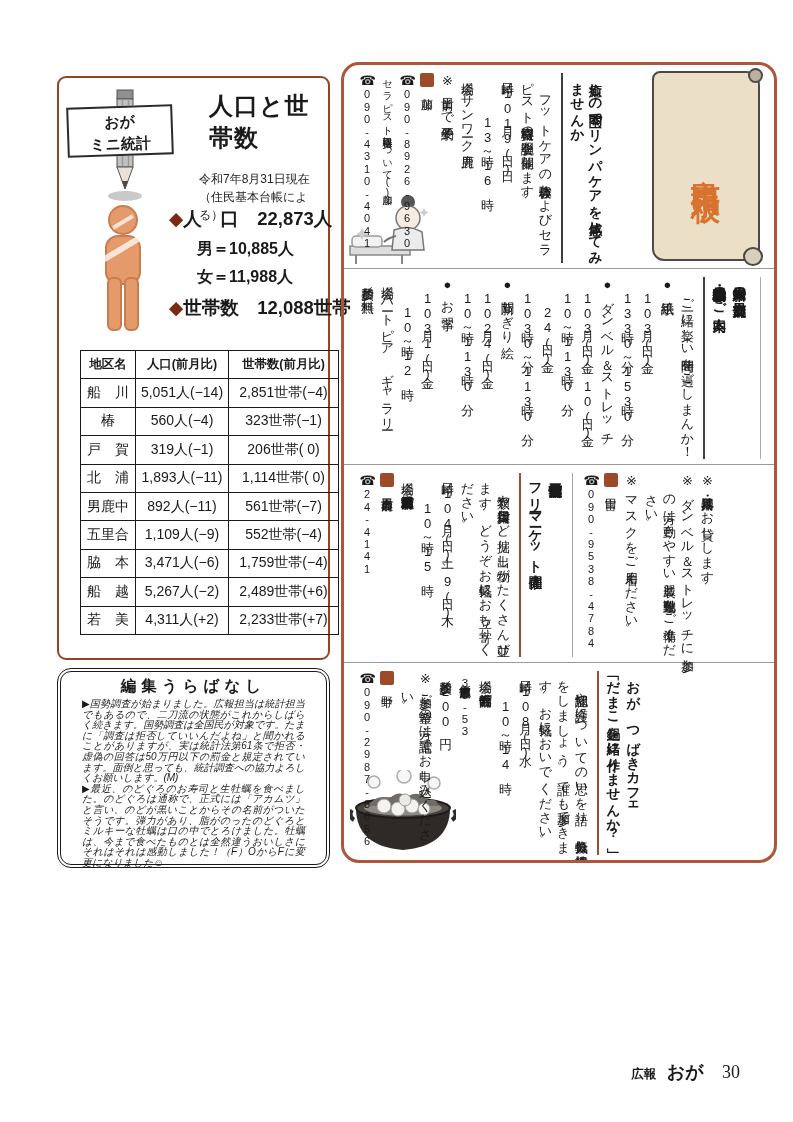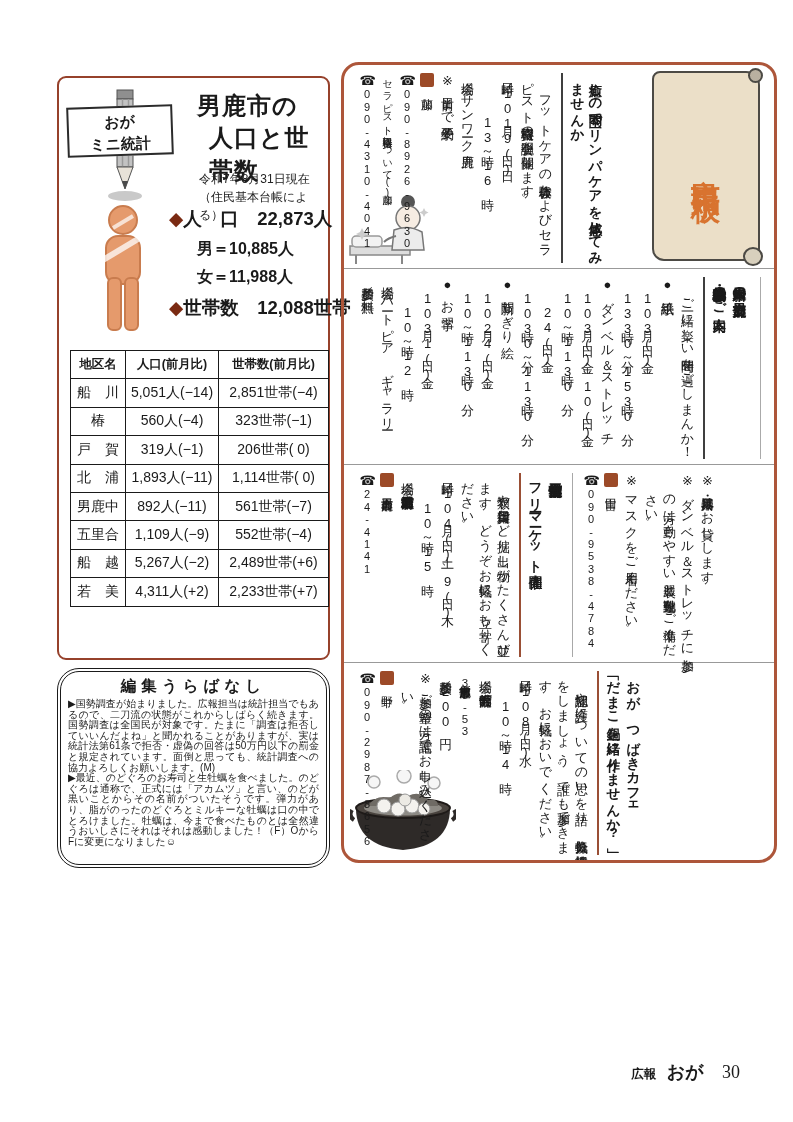--- a/index.html
+++ b/index.html
@@ -19,30 +19,30 @@
   .stats-title{position:absolute;left:138px;top:12px;font-size:24px;font-weight:bold;letter-spacing:1px;line-height:1.35;}
   .stats-title .t2{padding-left:12px;}
   .stats-date{position:absolute;left:140px;top:92px;font-size:12px;line-height:1.5;color:#222;}
   .stats-main{position:absolute;left:18px;top:124px;right:4px;height:140px;display:flex;}
   .person-svg{flex:0 0 92px;}
   .stats-nums{flex:1;padding-top:4px;}
   .nline{white-space:nowrap;}
   .nline.big{font-size:18.5px;font-weight:bold;margin-bottom:8px;}
   .nline.sub{font-size:16px;font-weight:700;padding-left:28px;margin-bottom:7px;}
   .dia{color:#7a2a12;}
-  .stats-table{position:absolute;left:11px;top:272px;width:253px;border-collapse:collapse;table-layout:fixed;}
+  .stats-table{position:absolute;left:21px;top:272px;width:253px;border-collapse:collapse;table-layout:fixed;}
   .stats-table th,.stats-table td{border:1.6px solid #1a1a1a;text-align:center;
     height:27.4px;font-size:14px;padding:0 1px;white-space:nowrap;overflow:hidden;}
   .stats-table th{font-weight:bold;font-size:12.4px;}
   .col-name{width:52px;} .col-pop{width:90px;} .col-hh{width:107px;}
   
   .editorial{position:absolute;left:57px;top:668px;width:273px;height:200px;
-    border:4px double #1a1a1a;border-radius:22px;box-sizing:border-box;padding:3px 7px;}
+    border:4px double #1a1a1a;border-radius:14px;box-sizing:border-box;padding:3px 21px;}
   .ed-title{text-align:center;font-size:15.5px;font-weight:bold;letter-spacing:5px;margin:1px 0 2px;}
-  .editorial p{margin:0;font-size:10px;line-height:10.6px;text-align:justify;}
+  .editorial p{margin:0;font-size:10px;line-height:10.6px;text-align:justify;font-style:italic;}
   
   .bulletin{position:absolute;left:341px;top:62px;width:436px;height:801px;
     border:3px solid #ad563a;border-radius:18px;box-sizing:border-box;overflow:hidden;}
   .band{position:relative;box-sizing:border-box;padding:8px 12px 5px;}
   .band1{height:203px;}
   .band2{height:196px;border-top:1px solid #999;}
   .band3{height:198px;border-top:1px solid #999;}
   .band4{height:198px;border-top:1px solid #999;}
   .vtext{writing-mode:vertical-rl;text-orientation:upright;height:100%;
     font-size:13px;line-height:18px;position:relative;z-index:2;}
@@ -97,21 +97,20 @@
       <polygon points="14,79 30,79 22,101" fill="#e8e2d8" stroke="#555" stroke-width="1"></polygon>
       <polygon points="19,93 25,93 22,101" fill="#4a4a4a"></polygon>
     </svg>
     <div class="badge-sign">
       <div>おが</div>
       <div>ミニ統計</div>
     </div>
   </div>
 
   <div class="stats-title">
-    <div>男鹿市の</div>
     <div class="t2">人口と世帯数</div>
   </div>
   <div class="stats-date">
     <div>令和7年8月31日現在</div>
     <div>（住民基本台帳による）</div>
   </div>
 
   <div class="stats-main">
     <svg class="person-svg" width="92" height="138" viewBox="0 0 92 138">
       <circle cx="46" cy="18" r="14" fill="#e59a6c" stroke="#c97c4e" stroke-width="2"></circle>
@@ -164,20 +163,25 @@
         </tr>
         <tr>
           <td>男鹿中</td>
           <td>892人(−11)</td>
           <td>561世帯(−7)</td>
         </tr>
         <tr>
           <td>五里合</td>
           <td>1,109人(−9)</td>
           <td>552世帯(−4)</td>
+        </tr>
+        <tr>
+          <td>脇　本</td>
+          <td>3,471人(−6)</td>
+          <td>1,759世帯(−4)</td>
         </tr>
         <tr>
           <td>船　越</td>
           <td>5,267人(−2)</td>
           <td>2,489世帯(+6)</td>
         </tr>
         <tr>
           <td>若　美</td>
           <td>4,311人(+2)</td>
           <td>2,233世帯(+7)</td>

